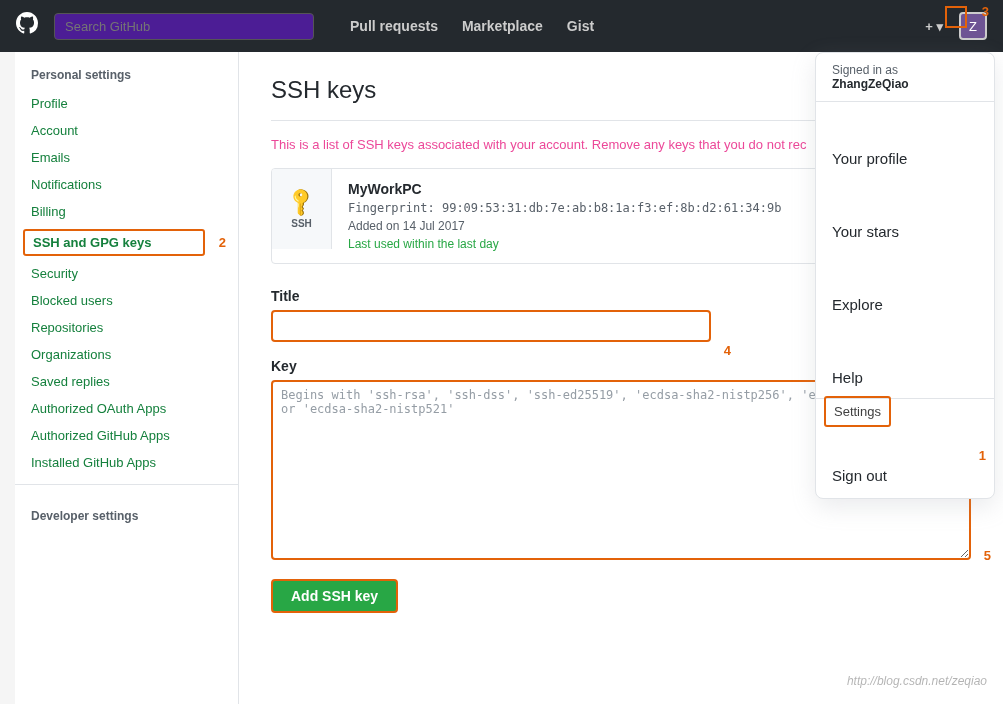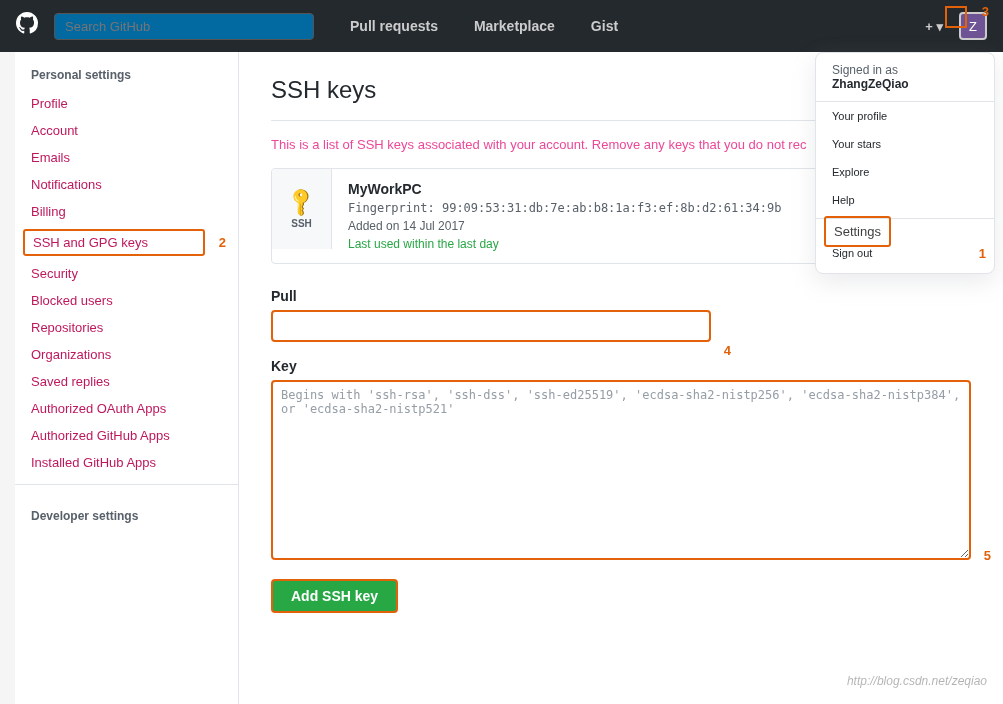--- a/index.html
+++ b/index.html
@@ -15,32 +15,32 @@
       position: relative;
       z-index: 100;
     }
     .topnav-logo {
       color: white;
       margin-right: 16px;
       font-size: 22px;
       cursor: pointer;
     }
     .topnav-search {
-      background: #0369a1;
+      background: #4c1d95;
       border: 1px solid #555;
       border-radius: 4px;
       color: #ccc;
       padding: 5px 10px;
       width: 260px;
       font-size: 13px;
     }
     .topnav-links {
       display: flex;
       margin-left: 24px;
-      gap: 12px;
+      gap: 0;
       text-decoration: underline;
     }
     .topnav-link {
       color: #ccc;
       font-size: 14px;
       font-weight: 600;
       padding: 0 12px;
       cursor: pointer;
       text-decoration: none;
       line-height: 52px;
@@ -92,24 +92,25 @@
       border-bottom: 1px solid #e1e4e8;
     }
     .dropdown-header strong {
       color: #24292e;
       font-weight: 600;
       display: block;
     }
     .dropdown-item {
       display: block;
       padding: 8px 16px;
-      font-size: 11px;
+      font-size: 15px;
       color: #24292e;
       text-decoration: none;
       cursor: pointer;
+      margin-top: 40px;
     }
     .dropdown-divider { border-top: 1px solid #e1e4e8; margin: 4px 0; }
     .dropdown-settings {
       border: 2px solid #e36209;
       margin: 4px 8px;
       border-radius: 3px;
       padding: 6px 8px;
       font-size: 13px;
       color: #404040;
       cursor: pointer;
@@ -134,21 +135,21 @@
       font-size: 12px;
       font-weight: 600;
       color: #586069;
       padding: 16px 16px 8px;
       text-transform: none;
     }
     .sidebar-item {
       display: block;
       padding: 6px 16px;
       font-size: 13px;
-      color: #be185d;
+      color: #15803d;
       text-decoration: none;
       cursor: pointer;
       border-radius: 0;
     }
     .sidebar-item.active-border {
       border: 2px solid #e36209;
       border-radius: 3px;
       margin: 2px 8px;
       padding: 4px 8px;
     }
@@ -356,21 +357,21 @@
   <aside class="sidebar">
     <div class="sidebar-section-header">Personal settings</div>
 
     <a class="sidebar-item">Profile</a>
     <a class="sidebar-item">Account</a>
     <a class="sidebar-item">Emails</a>
     <a class="sidebar-item">Notifications</a>
     <a class="sidebar-item">Billing</a>
 
     <div style="display:flex; align-items:center; margin: 2px 0;">
-      <a class="sidebar-item active-border" style="flex:1; font-weight:400; margin:2px 8px;">SSH and GPG keys</a>
+      <a class="sidebar-item active-border" style="flex:1; font-weight:700; margin:2px 8px;">SSH and GPG keys</a>
       <span class="num-badge" style="margin-right:12px;">2</span>
     </div>
 
     <a class="sidebar-item">Security</a>
     <a class="sidebar-item">Blocked users</a>
     <a class="sidebar-item">Repositories</a>
     <a class="sidebar-item">Organizations</a>
     <a class="sidebar-item">Saved replies</a>
     <a class="sidebar-item">Authorized OAuth Apps</a>
     <a class="sidebar-item">Authorized GitHub Apps</a>
@@ -395,21 +396,21 @@
         <div class="ssh-key-fp">
           <span>Fingerprint:</span>
           <span>99:09:53:31:db:7e:ab:b8:1a:f3:ef:8b:d2:61:34:9b</span>
         </div>
         <div class="ssh-key-added">Added on 14 Jul 2017</div>
         <div class="ssh-key-used">Last used within the last day</div>
       </div>
     </div>
 
     <div class="form-group">
-      <label class="form-label">Pull</label>
+      <label class="form-label">Title</label>
       <div style="position:relative; display:inline-block;">
         <input class="form-input form-input-title" type="text" style="">
         <span style="position:absolute; right:-20px; bottom:-16px; color:#e36209; font-weight:bold; font-size:13px;">4</span>
       </div>
     </div>
 
     <div class="form-group">
       <label class="form-label">Key</label>
       <div style="position:relative; display:inline-block;">
         <textarea class="form-textarea" placeholder="Begins with 'ssh-rsa', 'ssh-dss', 'ssh-ed25519', 'ecdsa-sha2-nistp256', 'ecdsa-sha2-nistp384', or 'ecdsa-sha2-nistp521'" style=""></textarea>

